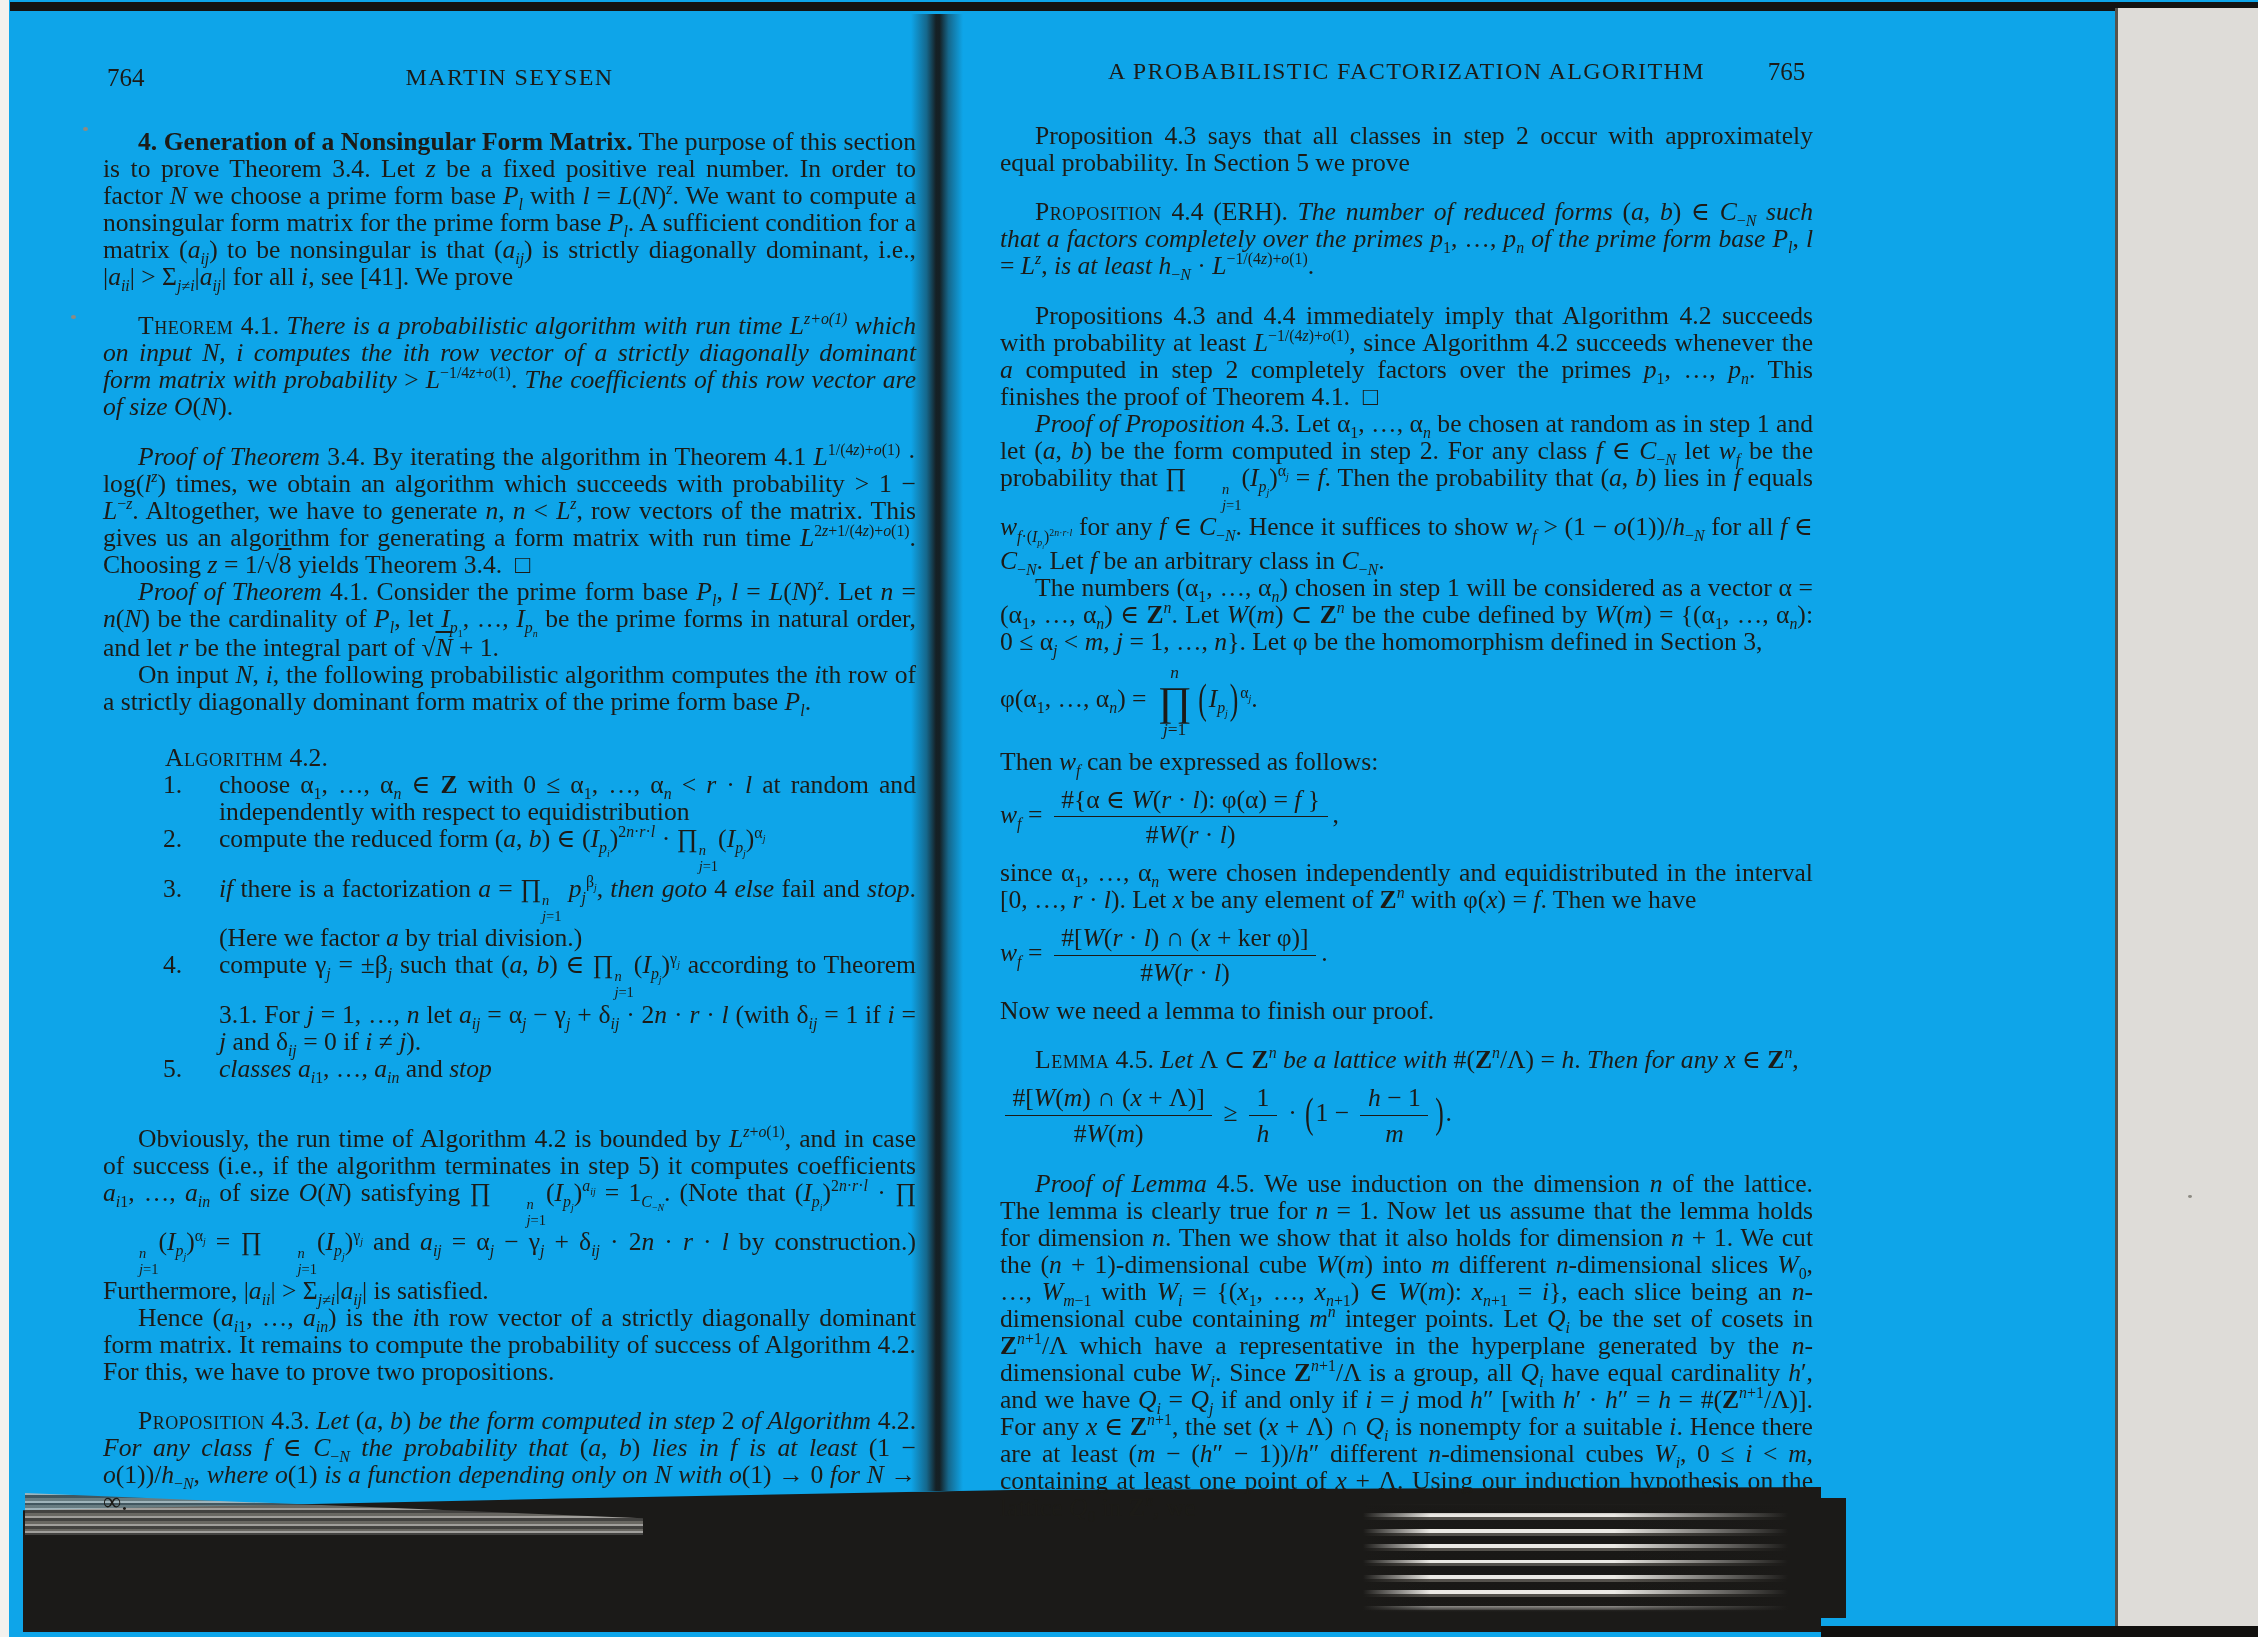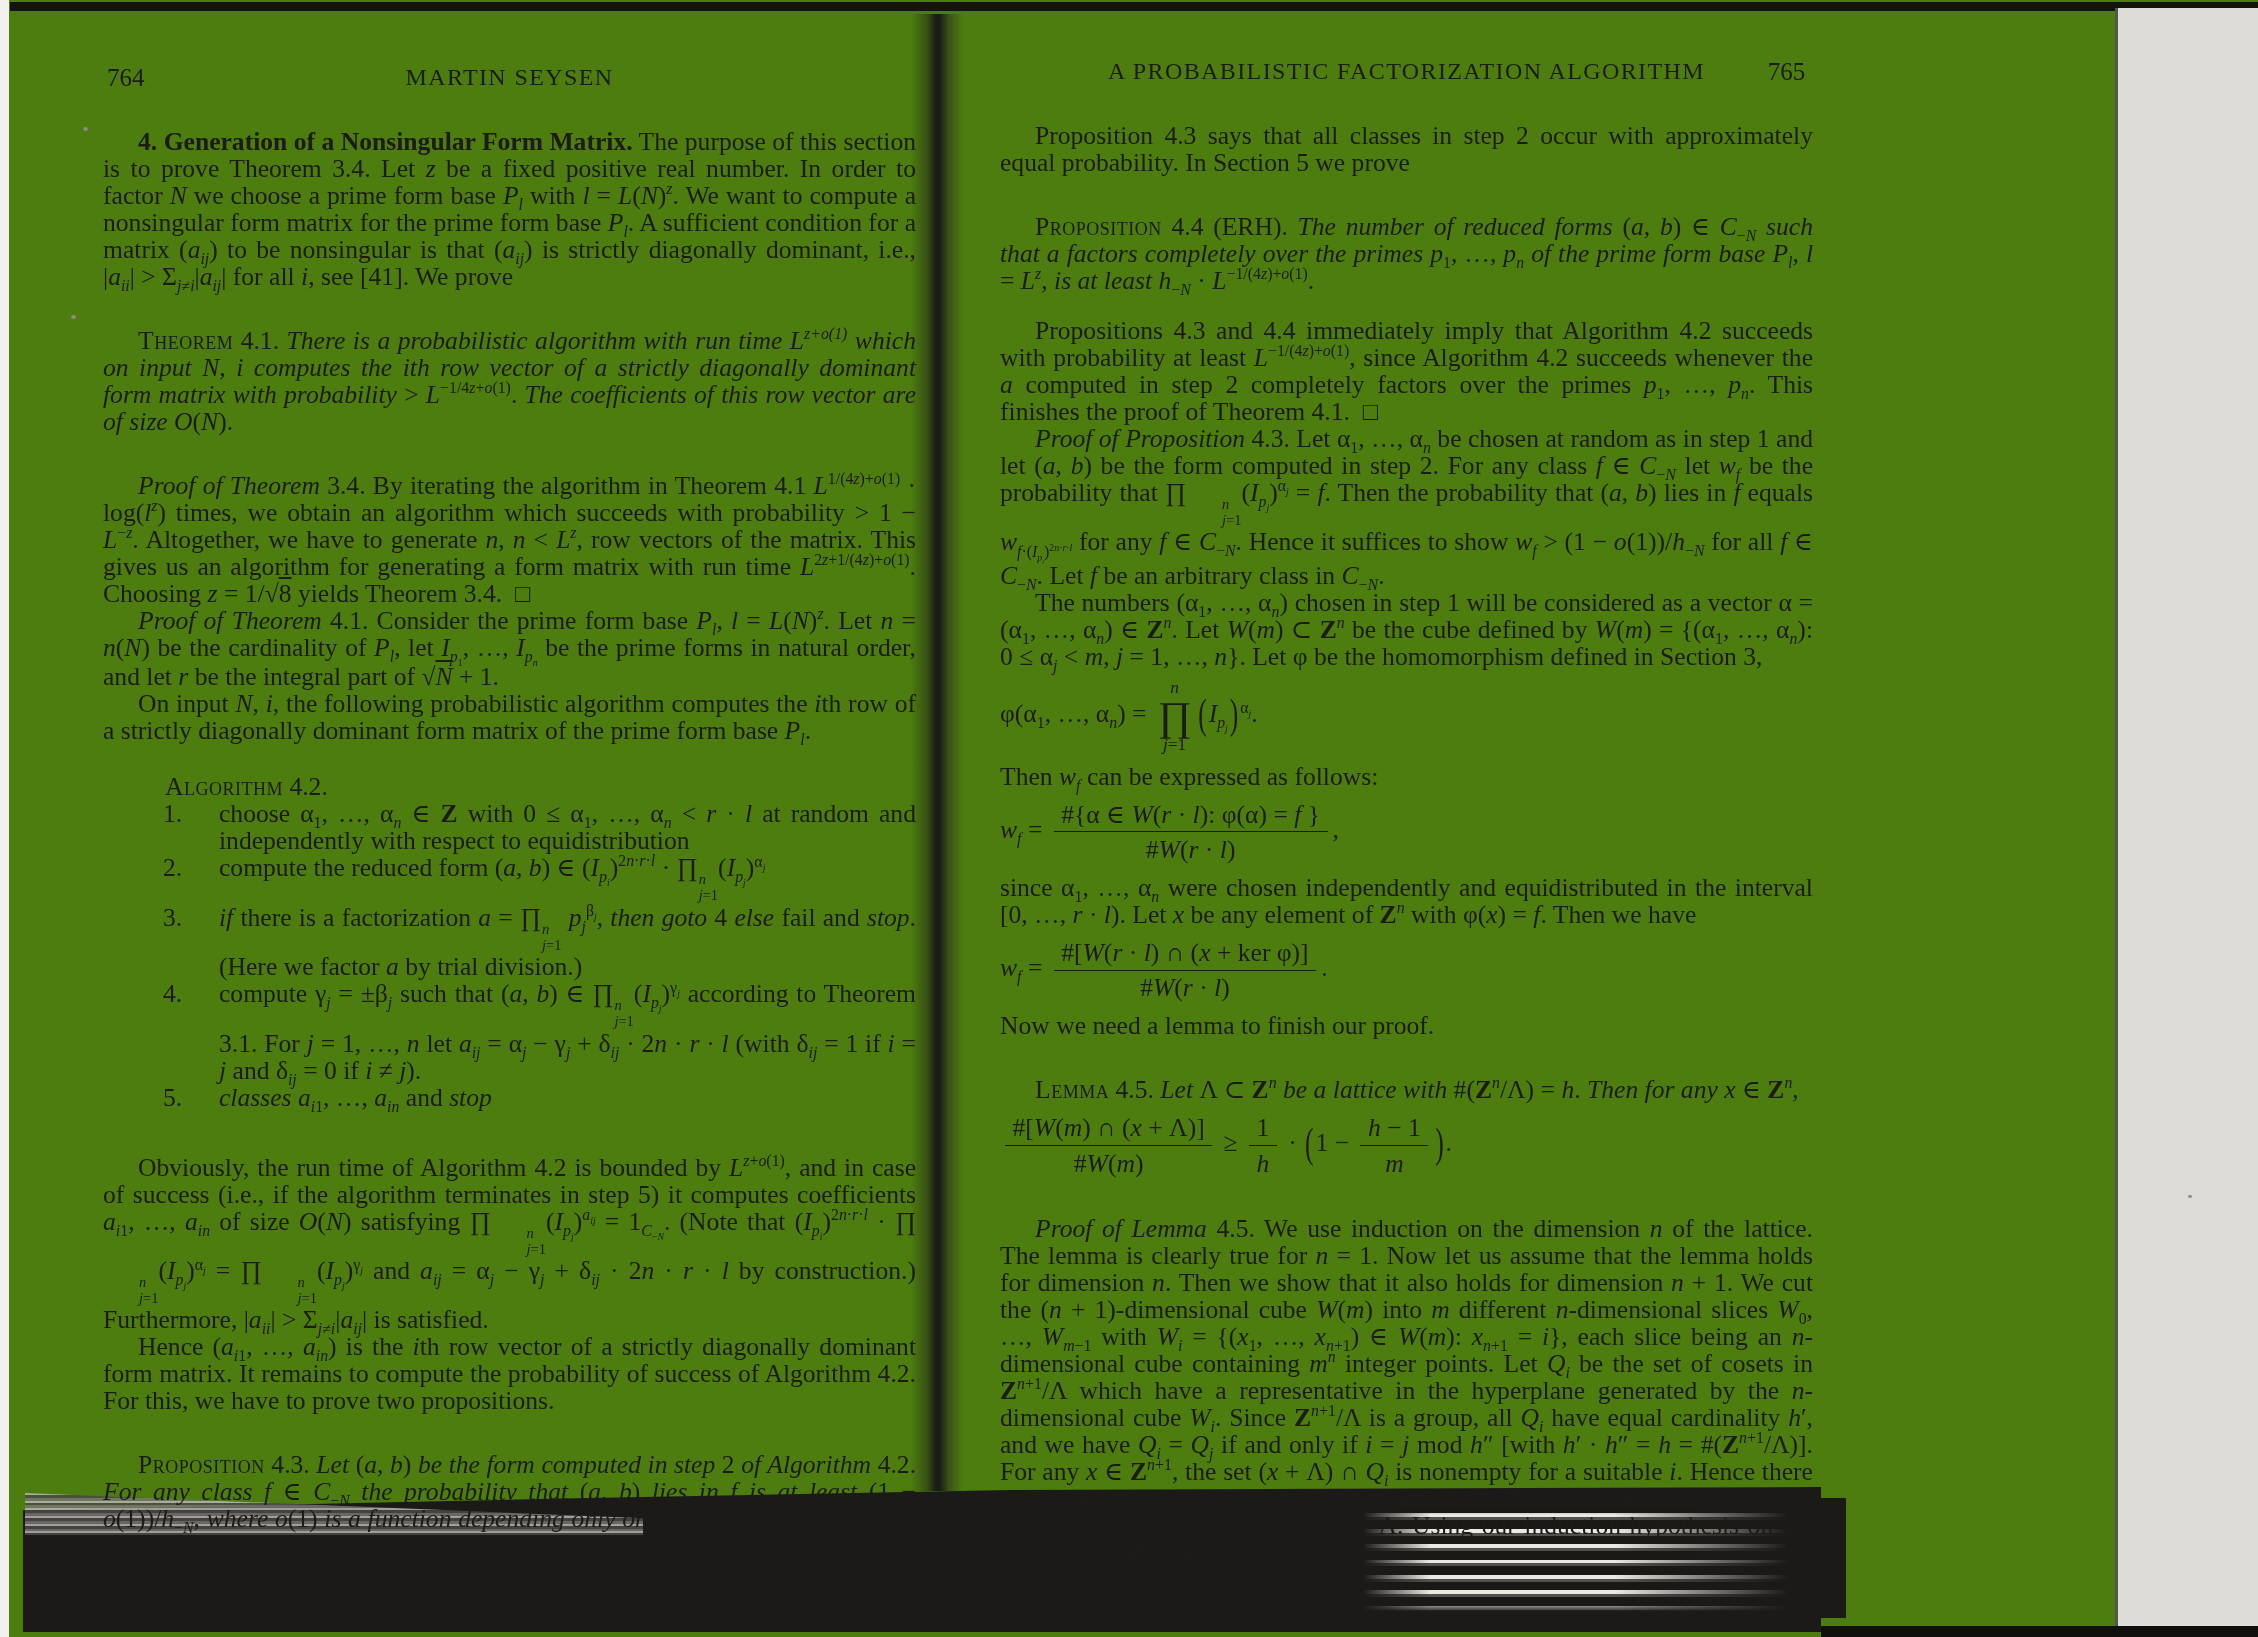--- a/index.html
+++ b/index.html
@@ -1,19 +1,19 @@
 <!DOCTYPE html>
 <html><head>
 <meta charset="utf-8">
 <style>
   html,body{margin:0;padding:0;background:#c9c8c5;}
   #scan{
     position:relative;
     width:2258px;height:1638px;
-    background:#4d7c0f;
+    background:#0ea5e9;
     overflow:hidden;
     font-family:"Liberation Serif","DejaVu Serif",serif;
     color:#1c1b17;
   }
   
   .top-edge{position:absolute;left:9.7px;top:1.9px;width:2249px;height:8.7px;background:#141312;}
   .left-edge{position:absolute;left:0;top:0;width:8.7px;height:1638px;background:#f2f1ee;}
   .gutter{position:absolute;left:911px;top:13.5px;width:52px;height:1477px;
     background:linear-gradient(90deg,rgba(30,29,27,0) 0%,rgba(30,29,27,0.45) 30%,rgba(22,21,20,0.92) 48%,rgba(22,21,20,0.92) 55%,rgba(30,29,27,0.45) 72%,rgba(30,29,27,0) 100%);}
   .page-edge-line{position:absolute;left:2115px;top:7.7px;width:2.9px;height:1630px;background:#56544f;}
@@ -38,21 +38,21 @@
   .page.left{left:103px;top:64px;}
   .page.right{left:1000px;top:58px;}
   .phead{position:relative;height:37px;margin-bottom:27px;}
   .rhead{display:block;text-align:center;font-size:24px;letter-spacing:1.4px;}
   .pnum{position:absolute;top:0;font-size:25px;}
   .pnum.pl{left:3.9px;}
   .pnum.pr{right:7.7px;margin-left:15px;}
   .pbody .blk{text-align:justify;}
   .indent{text-indent:35px;}
   .noindent{text-indent:0;}
-  .gap-lg{margin-top:37px;}
+  .gap-lg{margin-top:22px;}
   .gap-bot{margin-bottom:23px;}
   .gap-xl{margin-top:43px;}
   .sc{font-variant:small-caps;letter-spacing:0.5px;}
   sup,sub{font-size:0.62em;line-height:0;}
   .sqrt .rad{text-decoration:overline;}
   
   .ils{display:inline-flex;flex-direction:column;align-items:flex-start;font-size:14.5px;line-height:1.12;vertical-align:-0.55em;margin-left:1px;}
   
   .disp{text-align:center;margin:9.7px 0;line-height:29px;}
   .frac{display:inline-block;vertical-align:middle;text-align:center;margin:0 4.8px;}

